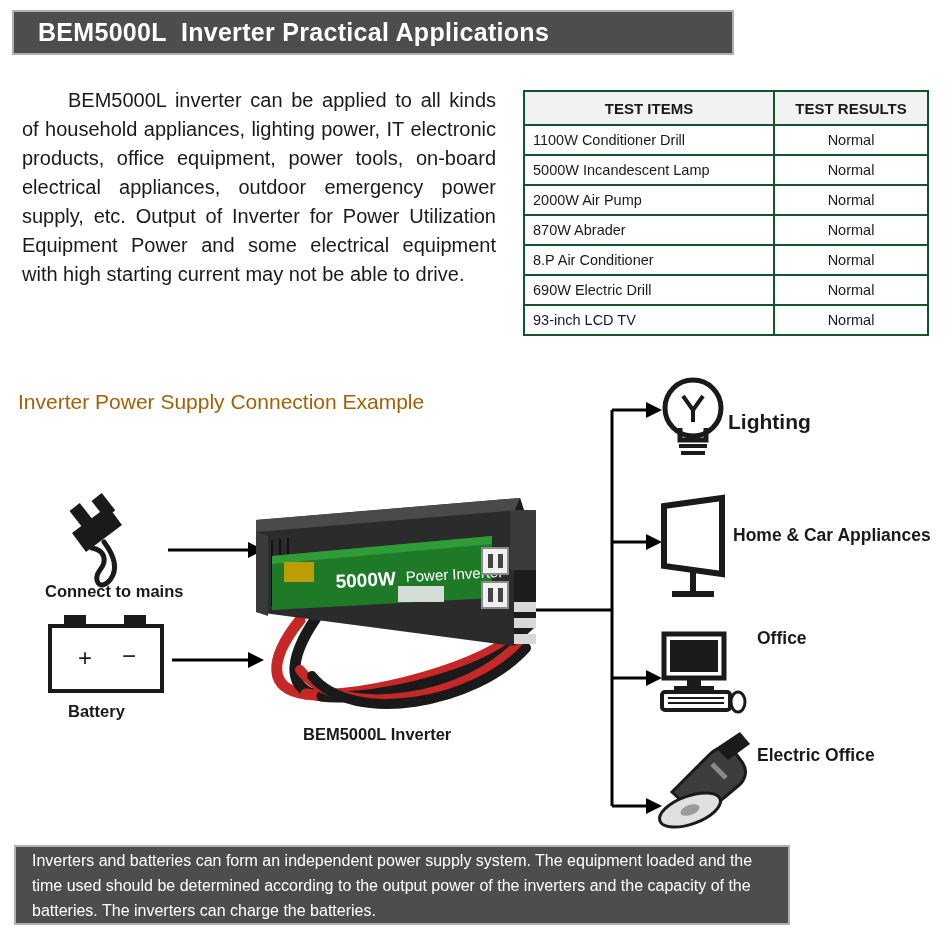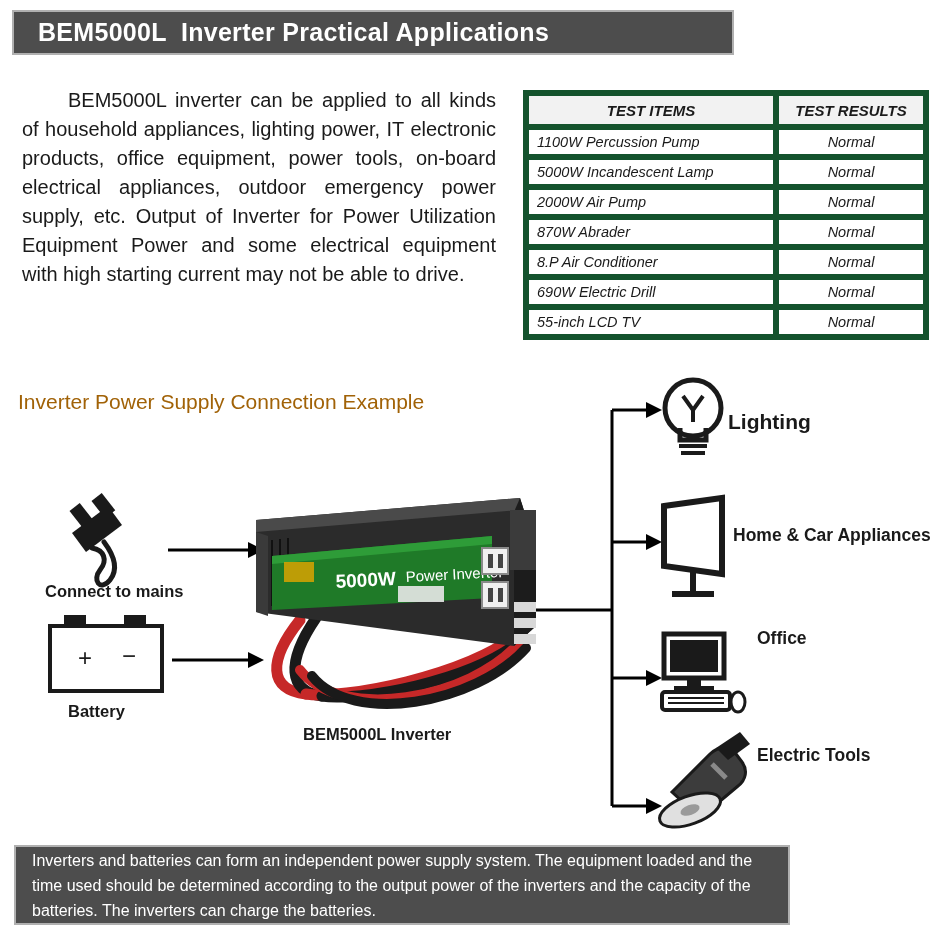--- a/index.html
+++ b/index.html
@@ -51,26 +51,25 @@
 
   
   .test-table {
     position: absolute;
     left: 523px; top: 90px;
     width: 406px;
     border-collapse: collapse;
     font-size: 14.5px;
   }
   .test-table th, .test-table td {
-    border: 6px solid #14532d;
+    border: 2px solid #14532d;
     height: 30px;
     padding: 0 8px;
     color: #1a1a1a;
     font-weight: normal;
-    font-style: italic;
   }
   .test-table th {
     text-align: center;
     font-weight: bold;
     font-size: 15px;
     background: #f2f2f2;
     height: 34px;
   }
   .test-table td.item { text-align: left; width: 250px; }
   .test-table td.result { text-align: center; }
@@ -137,21 +136,21 @@
 
   <table class="test-table">
     <thead>
       <tr>
         <th>TEST ITEMS</th>
         <th>TEST RESULTS</th>
       </tr>
     </thead>
     <tbody>
       <tr>
-        <td class="item">1100W Percussion Pump</td>
+        <td class="item">1100W Conditioner Drill</td>
         <td class="result">Normal</td>
       </tr>
       <tr>
         <td class="item">5000W Incandescent Lamp</td>
         <td class="result">Normal</td>
       </tr>
       <tr>
         <td class="item">2000W Air Pump</td>
         <td class="result">Normal</td>
       </tr>
@@ -161,21 +160,21 @@
       </tr>
       <tr>
         <td class="item">8.P Air Conditioner</td>
         <td class="result">Normal</td>
       </tr>
       <tr>
         <td class="item">690W Electric Drill</td>
         <td class="result">Normal</td>
       </tr>
       <tr>
-        <td class="item">55-inch LCD TV</td>
+        <td class="item">93-inch LCD TV</td>
         <td class="result">Normal</td>
       </tr>
     </tbody>
   </table>
 
   <div class="section-title">Inverter Power Supply Connection Example</div>
 
   <div class="diagram">
     <svg width="952" height="470" viewBox="0 0 952 470">
 
@@ -297,20 +296,20 @@
         <path d="M712,394 L726,408" stroke="#8a8a8a" stroke-width="5"></path>
       </g>
     </svg>
 
     <div class="lbl lbl-connect">Connect to mains</div>
     <div class="lbl lbl-battery">Battery</div>
     <div class="lbl lbl-inverter">BEM5000L Inverter</div>
     <div class="lbl lbl-lighting">Lighting</div>
     <div class="lbl lbl-home">Home &amp; Car Appliances</div>
     <div class="lbl lbl-office">Office</div>
-    <div class="lbl lbl-tools">Electric Tools</div>
+    <div class="lbl lbl-tools">Electric Office</div>
   </div>
 
   <div class="footer">
     <div class="footer-text">Inverters and batteries can form an independent power supply system. The equipment loaded and the time used should be determined according to the output power of the inverters and the capacity of the batteries. The inverters can charge the batteries.</div>
   </div>
 
 </div>
 
 </body></html>

